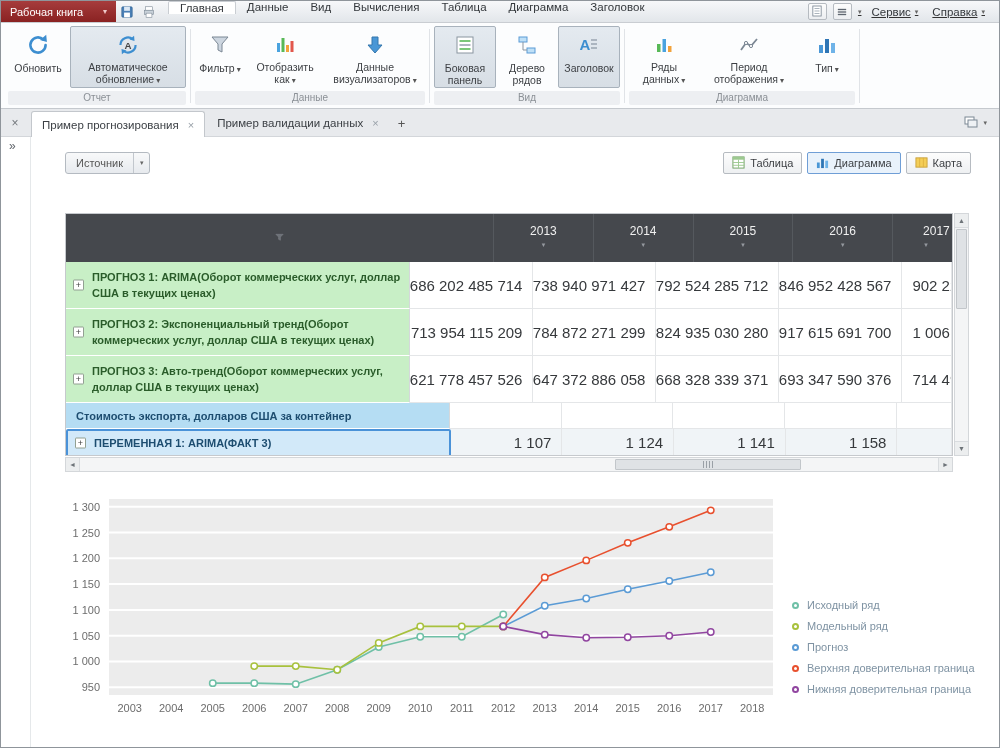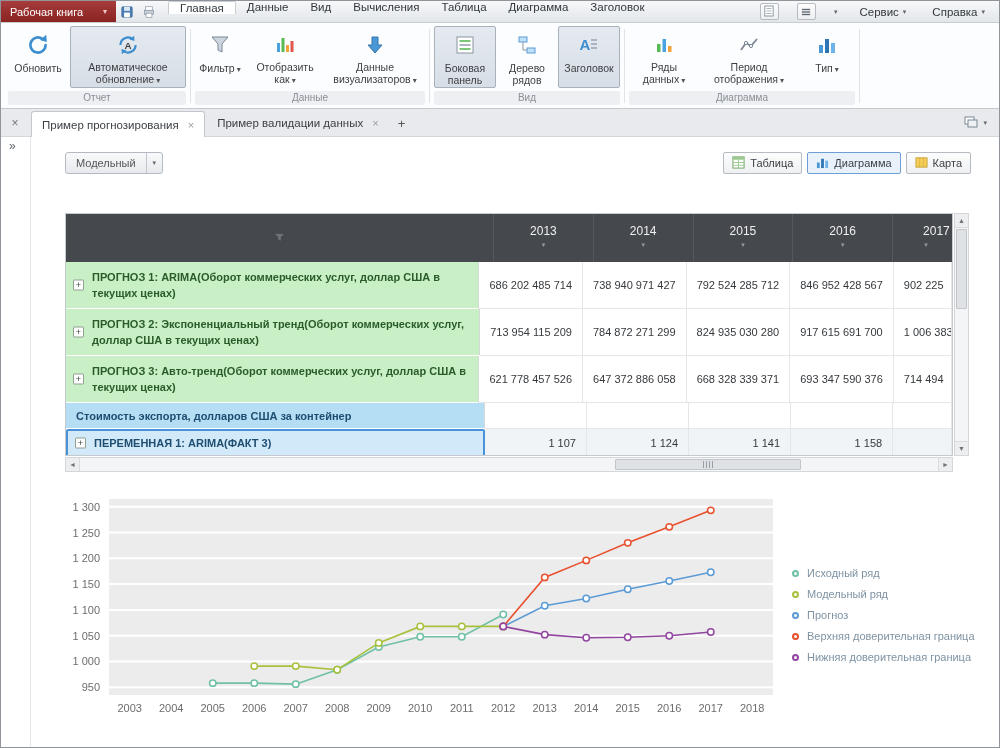--- a/index.html
+++ b/index.html
@@ -13,21 +13,21 @@
     display:flex; align-items:stretch; }
   .workbook-btn { display:flex; align-items:center; padding:0 9px; gap:20px;
     background:linear-gradient(#a63c3c,#8a2222); color:#fff; font-size:11px; cursor:default; }
   .workbook-btn .caret { font-size:8px; color:#f0caca; }
   .tb-icon { width:22px; display:flex; align-items:center; justify-content:center; }
   .tb-icon svg { display:block; }
   .ribbon-tabs { display:flex; align-items:flex-start; margin-left:8px; }
   .rtab { padding:0 11px; font-size:11.5px; color:#33373b; display:flex; align-items:center; }
   .rtab.active { background:#fff; border:1px solid #c9cdd2; border-bottom:none; margin-bottom:-1px;
     position:relative; z-index:3; border-radius:2px 2px 0 0; }
-  .titlebar-right { margin-left:auto; display:flex; align-items:center; gap:18px; padding-right:10px; }
+  .titlebar-right { margin-left:auto; display:flex; align-items:center; gap:6px; padding-right:10px;text-decoration:underline; }
   .tb-menu { font-size:11.5px; color:#33373b; display:flex; align-items:center; gap:4px; padding:0 4px; }
   .tb-menu .caret, .small-caret { font-size:7px; color:#666; }
   .tb-sq { width:19px; height:17px; border:1px solid #b6bbc1; border-radius:2px; background:linear-gradient(#fdfdfd,#eceef1);
     display:flex; align-items:center; justify-content:center; }
 
   
   .ribbon { position:absolute; top:22px; left:0; right:0; height:86px; background:#fcfdfe;
     border-bottom:1px solid #c5c9ce; display:flex; align-items:stretch; padding:1px 2px 0 4px; z-index:2; }
   .rgroup { display:flex; flex-direction:column; }
   .rbuttons { flex:1; display:flex; align-items:flex-start; padding:2px 3px 0; gap:2px; }
@@ -92,22 +92,22 @@
   .trow.forecast { height:47px; }
   .trow.forecast .tlabel { background:#c8efc6; color:#2a5c2a; }
   .trow.section { height:26px; }
   .trow.section .tlabel { background:#b5ddf3; color:#1d4d70; padding-left:10px; }
   .trow.variable { height:28px; }
   .trow.variable .tlabel { background:#d2e9f9; color:#1d4d70; border:2px solid #4a92d8; border-radius:2px; }
   .tlabel-text { line-height:16px;font-weight:bold; }
   .expand { position:absolute; left:7px; top:50%; transform:translateY(-50%); width:11px; height:11px;
     background:#fff; border:1px solid #92a092; font-size:9px; line-height:9px; text-align:center;
     color:#444; border-radius:1px; }
-  .tcell { width:104px; border-right:1px solid #e4e6e8; border-bottom:1px solid #e4e6e8; background:#fff;
-    font-size:11px; color:#36393c; display:flex; align-items:center; justify-content:flex-end;
+  .tcell { width:123px; border-right:1px solid #e4e6e8; border-bottom:1px solid #e4e6e8; background:#fff;
+    font-size:15px; color:#36393c; display:flex; align-items:center; justify-content:flex-end;
     padding:0 10px; white-space:nowrap; }
   .tcell.clip { width:60px; justify-content:flex-start; padding:0 0 0 10px; overflow:hidden; }
   .trow.variable .tcell { background:#f0f4f7; }
 
   
   .vscroll { position:absolute; left:923px; top:76px; width:15px; height:243px;
     border:1px solid #d4d7da; background:#f4f5f6; }
   .hscroll { position:absolute; left:34px; top:320px; width:888px; height:15px;
     border:1px solid #d4d7da; background:#f4f5f6; }
   .sb-btn { position:absolute; display:flex; align-items:center; justify-content:center;
@@ -121,21 +121,21 @@
   .hscroll .sb-thumb { position:absolute; left:62%; width:21%; top:1px; bottom:1px;
     background:#dfe2e5; border:1px solid #c2c6ca; border-radius:1px;
     display:flex; align-items:center; justify-content:center; }
   .grip { width:10px; height:7px;
     background:repeating-linear-gradient(90deg,#9aa0a6 0 1px,transparent 1px 3px); }
 
   
   .chart-wrap { position:absolute; top:354px; left:30px; right:8px; display:flex; }
   .chart-svg { width:715px; height:232px; }
   .chart-svg text { font-family:"Liberation Sans", sans-serif; }
-  .legend { margin-left:16px; margin-top:76px; }
+  .legend { margin-left:16px; margin-top:108px; }
   .legend-item { display:flex; align-items:center; gap:8px; margin-bottom:9px; }
   .legend-dot { width:7px; height:7px; border-radius:50%; border:2px solid #999; background:#fff; flex:0 0 auto; }
   .legend-label { font-size:11px; color:#7f93a3; white-space:nowrap; }
 </style>
 </head>
 <body>
 
 <div class="window">
 
   <div class="titlebar">
@@ -381,21 +381,21 @@
 
   <div class="main">
     <div class="left-rail">
       <span class="rail-expander">»</span>
     </div>
 
     <div class="content">
 
       <div class="header-row">
         <div class="source-btn">
-          <span class="txt">Модельный</span>
+          <span class="txt">Источник</span>
           <span class="drop">▾</span>
         </div>
         <div class="view-btns">
           <div class="vbtn">
             <span>
               <svg width="13" height="13" viewBox="0 0 14 14">
                   <rect x="1" y="1" width="12" height="12" fill="#fff" stroke="#6da05f"></rect>
                   <rect x="1" y="1" width="12" height="3" fill="#9cc98f"></rect>
                   <line x1="1" y1="7" x2="13" y2="7" stroke="#9cc98f"></line>
                   <line x1="1" y1="10" x2="13" y2="10" stroke="#9cc98f"></line>

